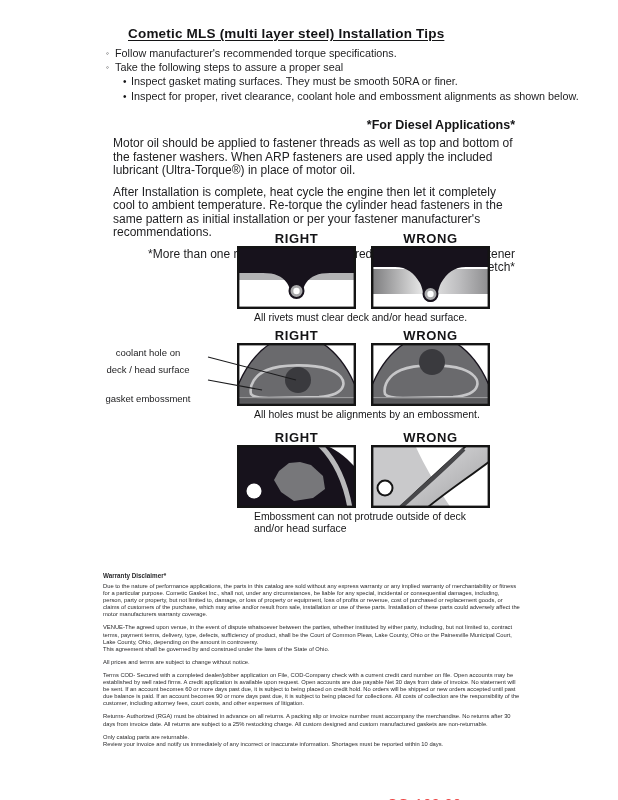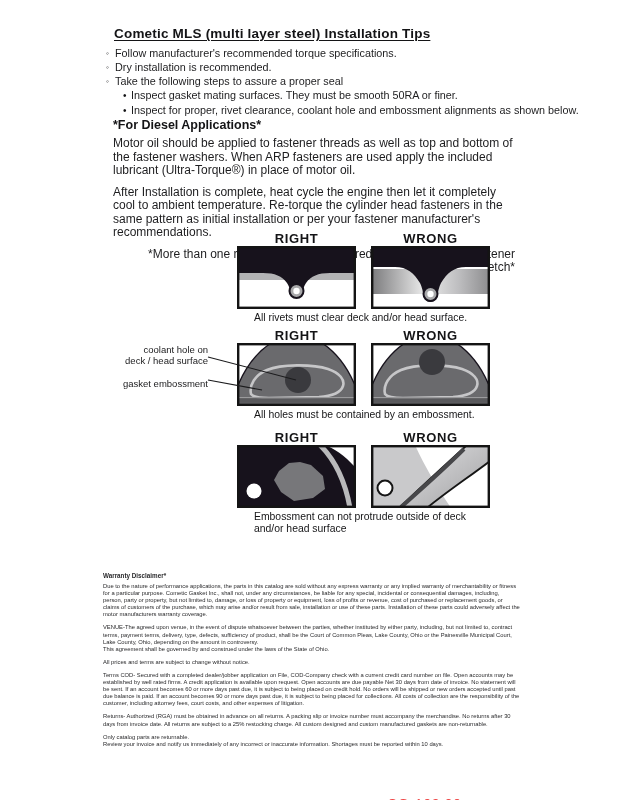--- a/index.html
+++ b/index.html
@@ -1,45 +1,45 @@
 <!DOCTYPE html>
 <html><head>
 <meta charset="utf-8">
 <style>
   html,body{margin:0;padding:0;background:#ffffff;}
   .page{position:relative;width:618px;height:800px;background:#ffffff;overflow:hidden;
         font-family:"Liberation Sans",sans-serif;color:#1d1d1f;}
 
-  .title{position:absolute;left:114px;top:26px;margin:0;font-size:13.5px;font-weight:bold;
+  .title{position:absolute;left:128px;top:26px;margin:0;font-size:13.5px;font-weight:bold;
          letter-spacing:.2px;text-decoration:underline;text-underline-offset:2px;color:#141416;}
 
   .tips{position:absolute;left:106px;top:46px;width:490px;font-size:10.8px;line-height:14px;}
   .b-item{white-space:nowrap;}
   .b-item .m1{display:inline-block;width:9px;font-size:8.5px;vertical-align:1px;color:#2a2a2c;}
   .b-sub{padding-left:17px;white-space:nowrap;}
   .b-sub .m2{display:inline-block;width:8px;font-size:10px;color:#141416;}
 
   .diesel{position:absolute;left:113px;top:118px;width:402px;}
-  .diesel h2{margin:0 0 5px 0;font-size:12.5px;font-weight:bold;color:#141416;}
+  .diesel h2{margin:0 0 5px 0;font-size:12.5px;font-weight:bold;color:#141416;text-align:right;}
   .diesel p{margin:0 0 8px 0;font-size:12px;line-height:13.5px;}
   .diesel .note{margin-top:2px;text-align:right;}
 
   .diag-row{position:absolute;left:237px;width:260px;}
   .diag-row.r1{top:232px;} .diag-row.r2{top:329px;} .diag-row.r3{top:431px;}
   .col{position:absolute;top:0;width:119px;}
   .col.c1{left:0;} .col.c2{left:134px;}
   .rw-label{height:14px;line-height:14px;text-align:center;font-size:13px;font-weight:600;
             letter-spacing:.6px;color:#141416;}
   .diag-box{display:block;width:119px;height:63px;}
   .caption{position:absolute;left:17px;top:80px;width:270px;font-size:10.4px;line-height:11.5px;
            color:#151517;}
   .pre{white-space:pre-line;}
 
-  .side-labels{position:absolute;left:88px;top:344px;width:120px;text-align:right;
-               font-size:9.5px;line-height:11px;color:#1b1b1d;}
+  .side-labels{position:absolute;left:88px;top:344px;width:120px;text-align:center;
+               font-size:9.5px;line-height:17px;color:#1b1b1d;}
   .side-labels .lbl2{margin-top:12px;}
   .leader-overlay{position:absolute;left:205px;top:350px;width:100px;height:50px;z-index:5;
                   pointer-events:none;}
 
   .warranty{position:absolute;left:103px;top:572px;width:417px;color:#2a2a2c;}
   .warranty h3{margin:0 0 4px 0;font-size:6.3px;font-weight:bold;}
   .warranty p{margin:0 0 6px 0;font-size:5.8px;line-height:7.1px;}
 
   .page-number{position:absolute;left:387px;top:796px;font-size:14.5px;letter-spacing:.4px;
                color:#ef4444;}
@@ -47,23 +47,20 @@
 </head>
 <body>
 
 <div class="page">
 
   <h1 class="title">Cometic MLS (multi layer steel) Installation Tips</h1>
 
   <div class="tips">
     <div class="b-item">
       <span class="m1">◦</span><span>Follow manufacturer's recommended torque specifications.</span>
-    </div>
-    <div class="b-item">
-      <span class="m1">◦</span><span>Dry installation is recommended.</span>
     </div>
     <div class="b-item">
       <span class="m1">◦</span><span>Take the following steps to assure a proper seal</span>
     </div>
     <div class="b-sub">
       <span class="m2">•</span><span>Inspect gasket mating surfaces.  They must be smooth 50RA or finer.</span>
     </div>
     <div class="b-sub">
       <span class="m2">•</span><span>Inspect for proper, rivet clearance, coolant hole and embossment alignments as shown below.</span>
     </div>
@@ -131,21 +128,21 @@
         <rect x="0" y="0" width="119" height="63" fill="#6a6a6d"></rect>
         <path d="M0,0 H34 C22,8 10,22 2,40 L0,44 Z" fill="#ffffff" stroke="#17121c" stroke-width="1.4"></path>
         <path d="M119,0 H85 C97,8 109,22 117,40 L119,44 Z" fill="#ffffff" stroke="#17121c" stroke-width="1.4"></path>
         <path d="M14,51 C12,42 18,32 30,27 C44,21 76,21 91,26 C103,30 108,37 106,43 C104,49 96,53 82,54 L32,55 C22,55 16,54 14,51 Z" fill="none" stroke="#c6c6c8" stroke-width="2.6"></path>
         <circle cx="61" cy="19" r="13" fill="#3a3a3e"></circle>
         <rect x="2" y="54" width="115" height="1.3" fill="#9a9a9c"></rect>
         <rect x="2" y="55.3" width="115" height="4.5" fill="#59595c"></rect>
         <rect x="1.2" y="1.2" width="116.6" height="60.6" fill="none" stroke="#141414" stroke-width="2.4"></rect>
       </svg>
     </div>
-    <div class="caption">All holes must be contained by an embossment.</div>
+    <div class="caption">All holes must be alignments by an embossment.</div>
   </div>
 
   <div class="side-labels">
     <div class="lbl1 pre">coolant hole on
 deck / head surface</div>
     <div class="lbl2">gasket embossment</div>
   </div>
   <svg class="leader-overlay" viewBox="0 0 100 50">
     <line x1="3" y1="7" x2="91" y2="30" stroke="#1b1b1d" stroke-width="1.1"></line>
     <line x1="3" y1="30" x2="57" y2="40" stroke="#1b1b1d" stroke-width="1.1"></line>

